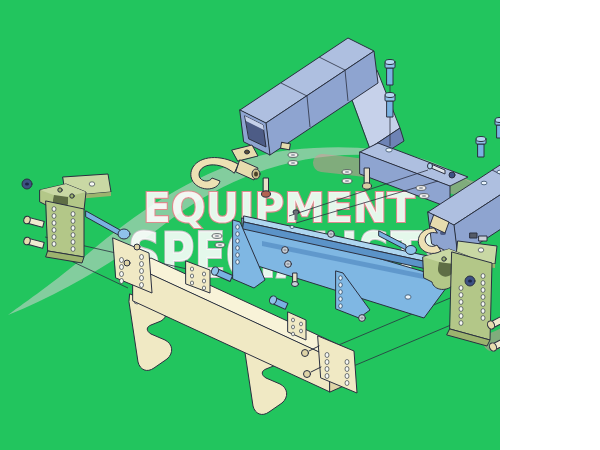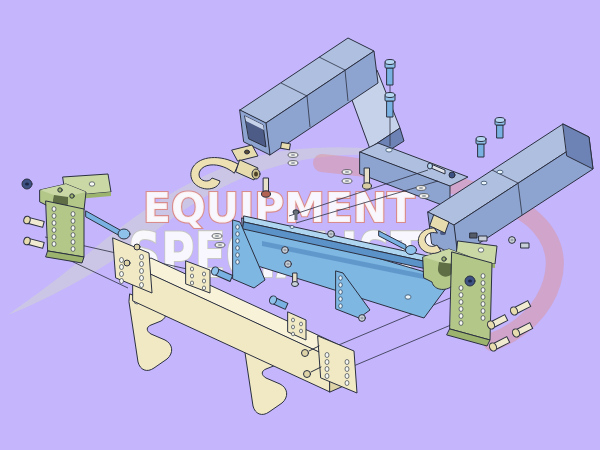--- a/index.html
+++ b/index.html
@@ -1,16 +1,16 @@
 <!DOCTYPE html>
 <html><head>
 <meta charset="utf-8">
 <style>
   html,body{margin:0;padding:0;background:#fff;}
-  #stage{position:relative;width:600px;height:450px;background:#c4b5fd;overflow:hidden;
+  #stage{position:relative;width:500px;height:450px;background:#22c55e;overflow:hidden;
          font-family:"DejaVu Sans","Liberation Sans",sans-serif;}
   svg{position:absolute;left:0;top:0;}
   
   .o{stroke:#2b3040;stroke-width:1;stroke-linejoin:round;stroke-linecap:round;}
   .thin{stroke:#2b3040;stroke-width:.8;}
   
   .bt{fill:#aebfe0}.bf{fill:#8ea4d0}.bs{fill:#6e83b5}.bd{fill:#4d5c86}.bw{fill:#c6d1ea}
   
   .pt{fill:#aed6f0}.pf{fill:#7fb7e3}.pd{fill:#5b93c8}
   

